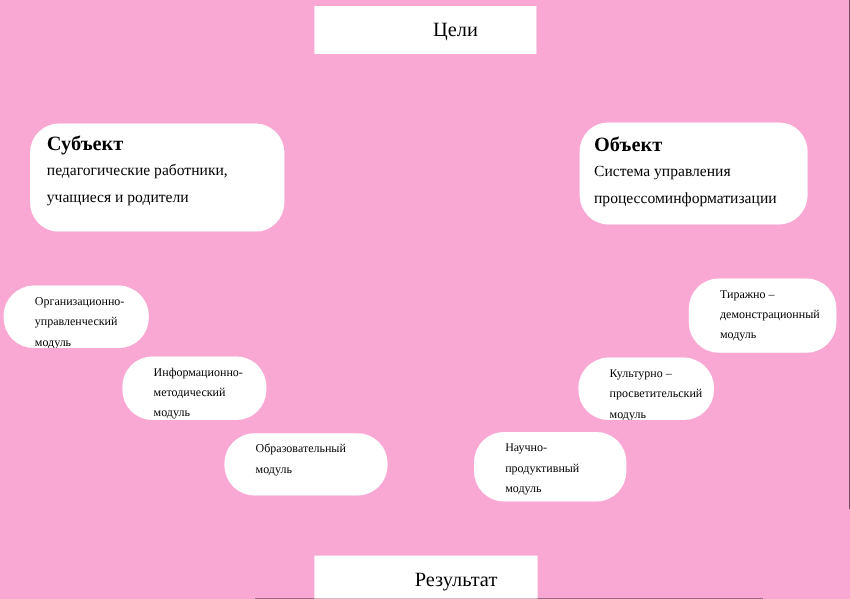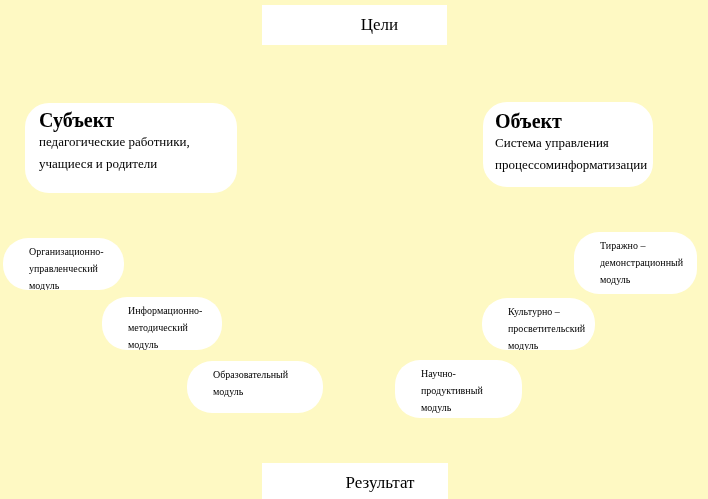--- a/index.html
+++ b/index.html
@@ -1,30 +1,30 @@
 <!DOCTYPE html>
 <html><head>
 <meta charset="utf-8">
 <title>Diagram</title>
 <style>
   html,body{margin:0;padding:0;background:#000;}
   .canvas{
-    position:relative;width:708px;height:499px;background:#fef9c3;
+    position:relative;width:708px;height:499px;background:#f9a8d4;
     font-family:"Liberation Serif","DejaVu Serif",serif;color:#000000;overflow:hidden;
   }
   .box{position:absolute;background:#ffffff;box-sizing:border-box;}
   
   .title-box{display:flex;align-items:center;justify-content:center;font-size:17px;}
   .title-box .t{position:relative;left:25px;white-space:nowrap;}
   
   .round{border-radius:24px;overflow:hidden;}
-  .round .hd{font-weight:bold;font-size:20px;line-height:22px;white-space:nowrap;}
+  .round .hd{font-weight:bold;font-size:17px;line-height:22px;white-space:nowrap;}
   .round .ln{font-size:13px;line-height:22px;white-space:nowrap;}
   #subject-box{left:25px;top:103px;width:212px;height:90px;padding:6px 4px 0 14px;}
-  #object-box{left:483px;top:102px;width:170px;height:85px;padding:8px 4px 16px 12px;}
+  #object-box{left:483px;top:102px;width:190px;height:85px;padding:8px 4px 16px 12px;}
   
   .module{font-size:10px;line-height:17px;padding:5px 3px 0 26px;overflow:hidden;border-radius:25px;}
   .module .ln{white-space:nowrap;}
   #module-1{left:3px;top:238px;width:121px;height:52px;}
   #module-2{left:102px;top:297px;width:120px;height:53px;}
   #module-3{left:187px;top:361px;width:136px;height:52px;}
   #module-4{left:395px;top:360px;width:127px;height:58px;}
   #module-5{left:482px;top:298px;width:113px;height:52px;}
   #module-6{left:574px;top:232px;width:123px;height:62px;}
   #goals-box{left:262px;top:5px;width:185px;height:40px;}

